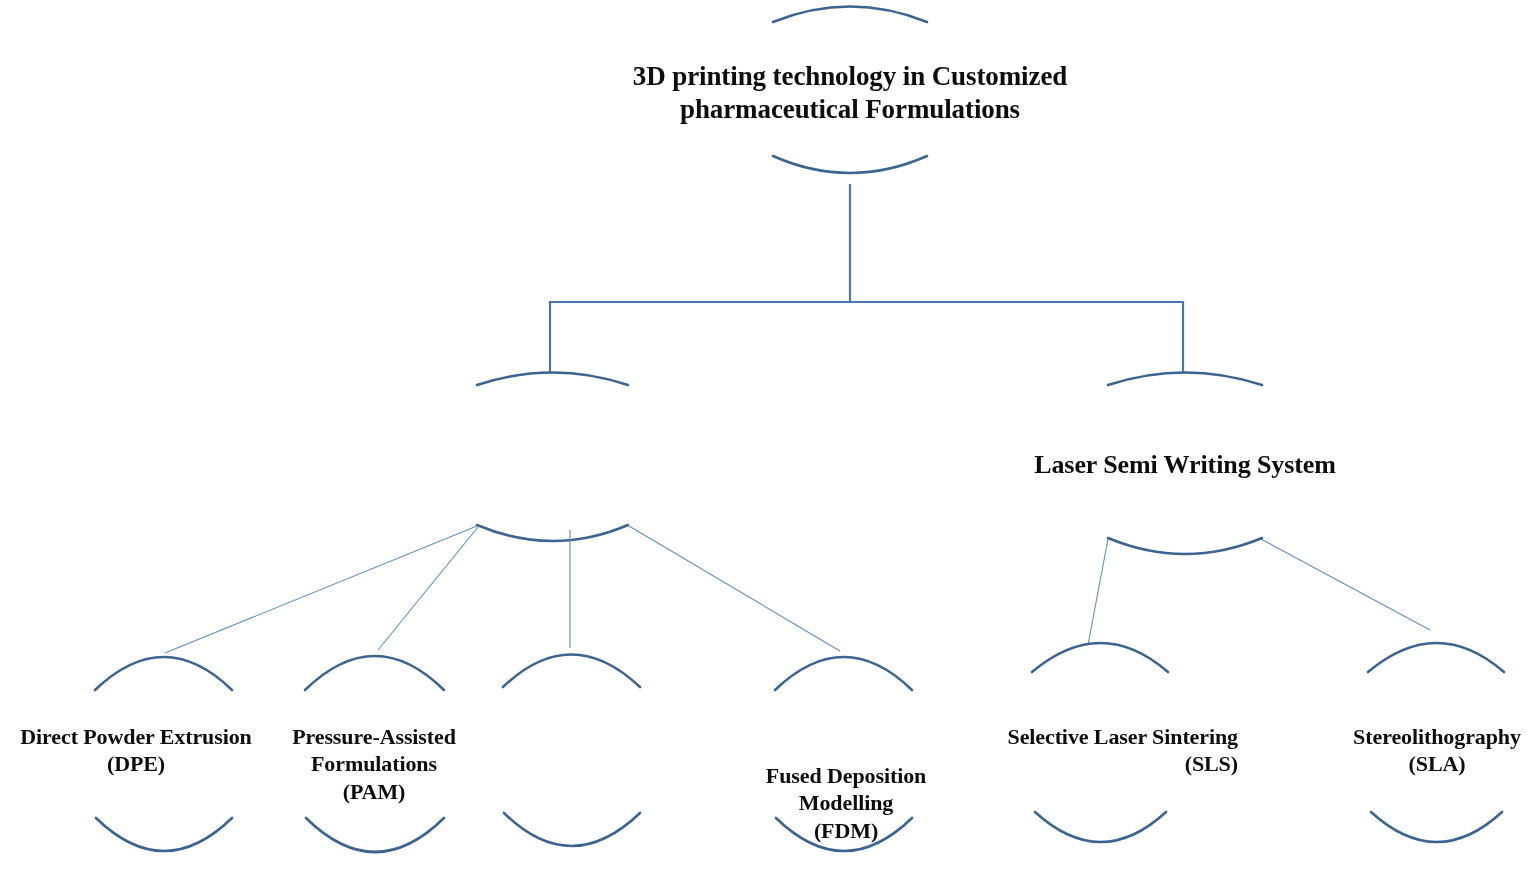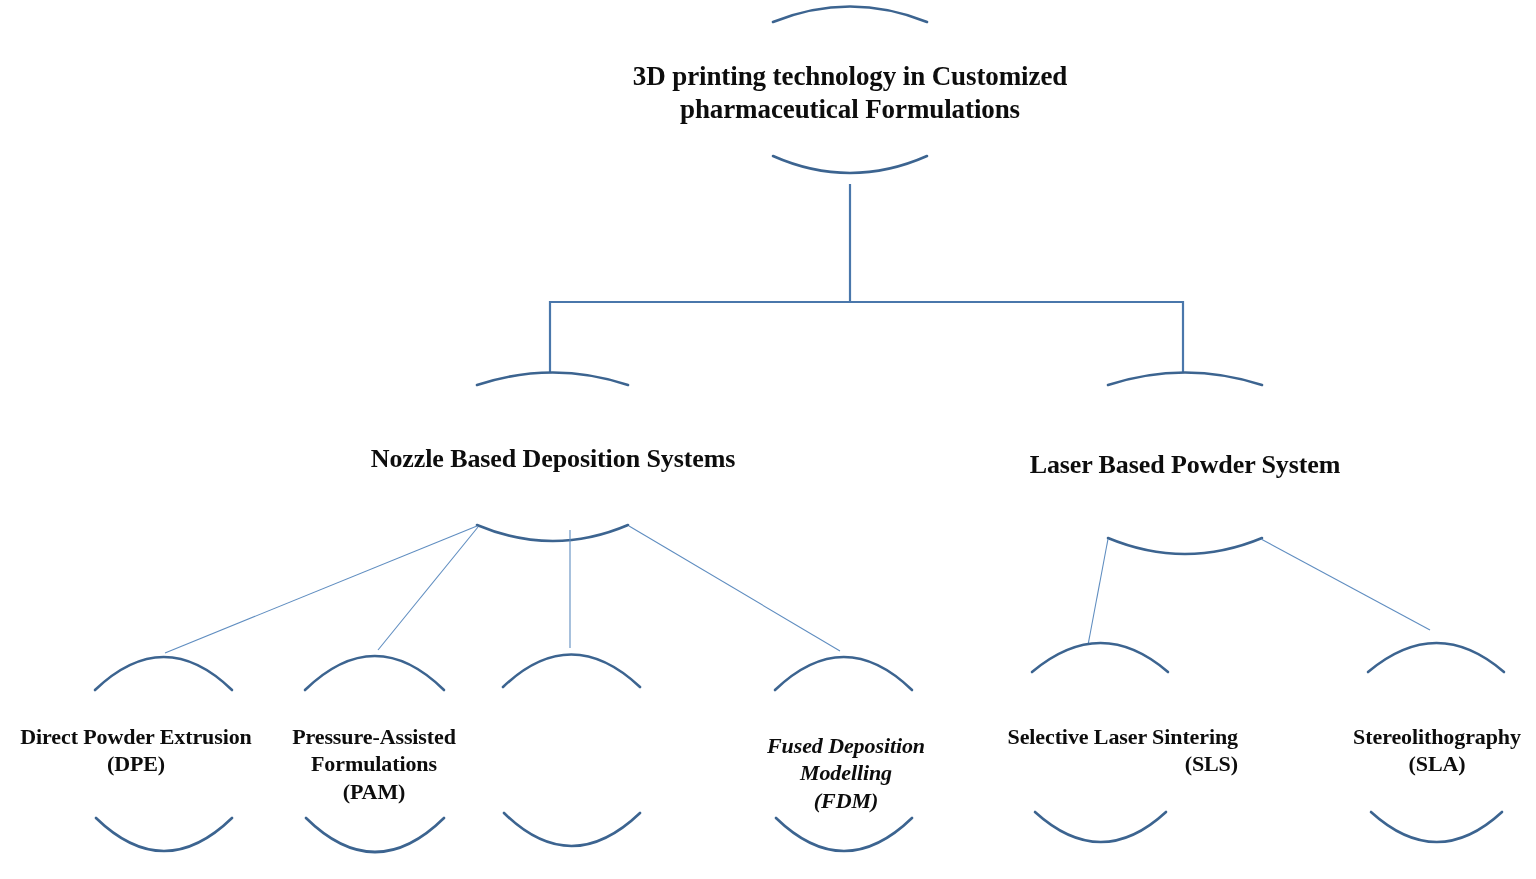--- a/index.html
+++ b/index.html
@@ -117,33 +117,32 @@
 
     <g>
       <path d="M 1368 672 Q 1437 614 1504 672" fill="none" stroke="#3c6490" stroke-width="2.6" stroke-linecap="round"></path>
       <path d="M 1371 812 Q 1437 872 1502 812" fill="none" stroke="#3c6490" stroke-width="2.6" stroke-linecap="round"></path>
     </g>
   </svg>
 
   <div class="node-label root-label" style="left:560px; top:60px; width:580px;">3D printing technology in Customized
 pharmaceutical  Formulations</div>
 
-  <div class="node-label branch-label" style="left:283px; top:444px; width:540px;">Nozzle Based Deposition Systems</div>
 
-  <div class="node-label branch-label" style="left:945px; top:450px; width:480px;">Laser Based Powder System</div>
+  <div class="node-label branch-label" style="left:945px; top:450px; width:480px;">Laser Semi Writing System</div>
 
   <div class="node-label leaf-label" style="left:-5px; top:723px; width:282px;">Direct Powder Extrusion
 (DPE)</div>
 
   <div class="node-label leaf-label" style="left:258px; top:723px; width:232px;">Pressure-Assisted
 Formulations
 (PAM)</div>
 
 
-  <div class="node-label leaf-label" style="left:735px; top:732px; width:222px;font-style:italic;">Fused Deposition
+  <div class="node-label leaf-label" style="left:735px; top:762px; width:222px;">Fused Deposition
 Modelling
 (FDM)</div>
 
   <div class="node-label leaf-label" style="left:966px; top:723px; width:272px;text-align:right;">Selective Laser Sintering
 (SLS)</div>
 
   <div class="node-label leaf-label" style="left:1318px; top:723px; width:238px;">Stereolithography
 (SLA)</div>
 
 </div>

